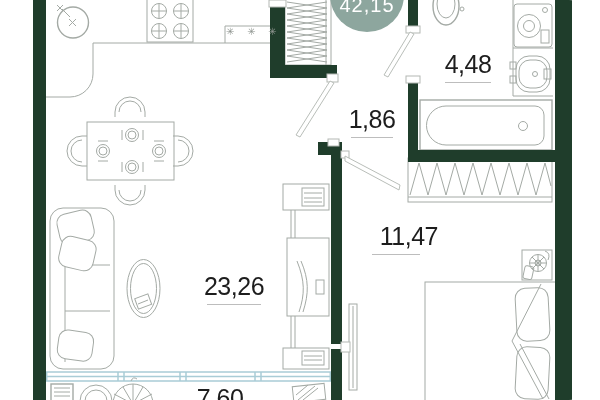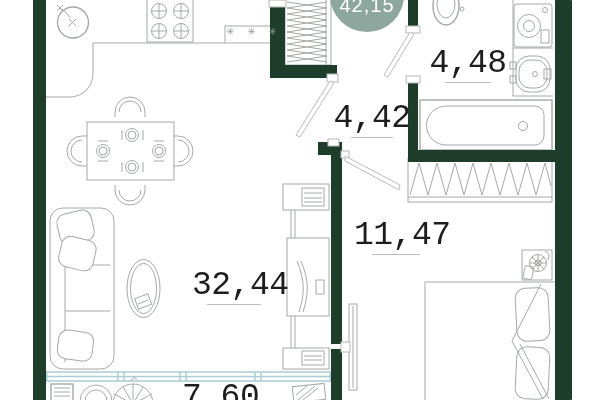--- a/index.html
+++ b/index.html
@@ -17,21 +17,21 @@
   .plan svg{position:absolute;left:0;top:0;}
   .f{fill:none;stroke:var(--line);stroke-width:1;}
   .f2{fill:none;stroke:var(--line);stroke-width:1.4;}
   .fw{fill:#ffffff;stroke:var(--line);stroke-width:1;}
   .wall{fill:var(--wall);stroke:none;}
   .jamb{fill:#ffffff;stroke:#b3b8b3;stroke-width:1;}
   .leaf{fill:#ffffff;stroke:#b9beb9;stroke-width:1;}
   .win{fill:none;stroke:var(--win);stroke-width:1.5;}
   .area-label{
     position:absolute;text-align:center;color:var(--ink);
-    font-size:33px;line-height:30px;letter-spacing:-0.5px;white-space:nowrap;font-family:Liberation Mono, monospace;
+    font-size:25px;line-height:30px;letter-spacing:-0.5px;white-space:nowrap;
   }
   .area-label .rule{display:block;height:1px;background:#bdbdbd;margin:3px auto 0;}
   .badge{
     position:absolute;left:330px;top:-42px;width:74px;height:74px;border-radius:50%;
     background:var(--badge);color:#ffffff;display:flex;align-items:flex-end;justify-content:center;
     padding-bottom:15px;box-sizing:border-box;font-size:20px;letter-spacing:1px;
   }
   .stars{
     position:absolute;left:226px;top:26px;width:46px;text-align:center;
     font-size:10px;letter-spacing:5px;color:#8f9590;white-space:nowrap;
@@ -233,36 +233,36 @@
   <g>
     <path class="leaf" d="M345,156 L345,161 L399,190 L400,185 Z"></path>
   </g>
 </svg>
 
   <div class="badge">
     <span>42,15</span>
   </div>
 
   <div class="area-label" style="left:192px;top:271px;width:84px;">
-    <span>32,44</span>
+    <span>23,26</span>
     <span class="rule" style="width:54px;"></span>
   </div>
 
   <div class="area-label" style="left:354px;top:221px;width:84px;text-align:right;">
     <span>11,47</span>
     <span class="rule" style="width:48px;"></span>
   </div>
 
   <div class="area-label" style="left:426px;top:49px;width:84px;">
     <span>4,48</span>
     <span class="rule" style="width:46px;"></span>
   </div>
 
   <div class="area-label" style="left:330px;top:104px;width:84px;">
-    <span>4,42</span>
+    <span>1,86</span>
     <span class="rule" style="width:42px;"></span>
   </div>
 
   <div class="area-label" style="left:182px;top:383px;width:76px;">
     <span>7,60</span>
     
   </div>
 
   <div class="stars">✳ ✳ ✳</div>
 

